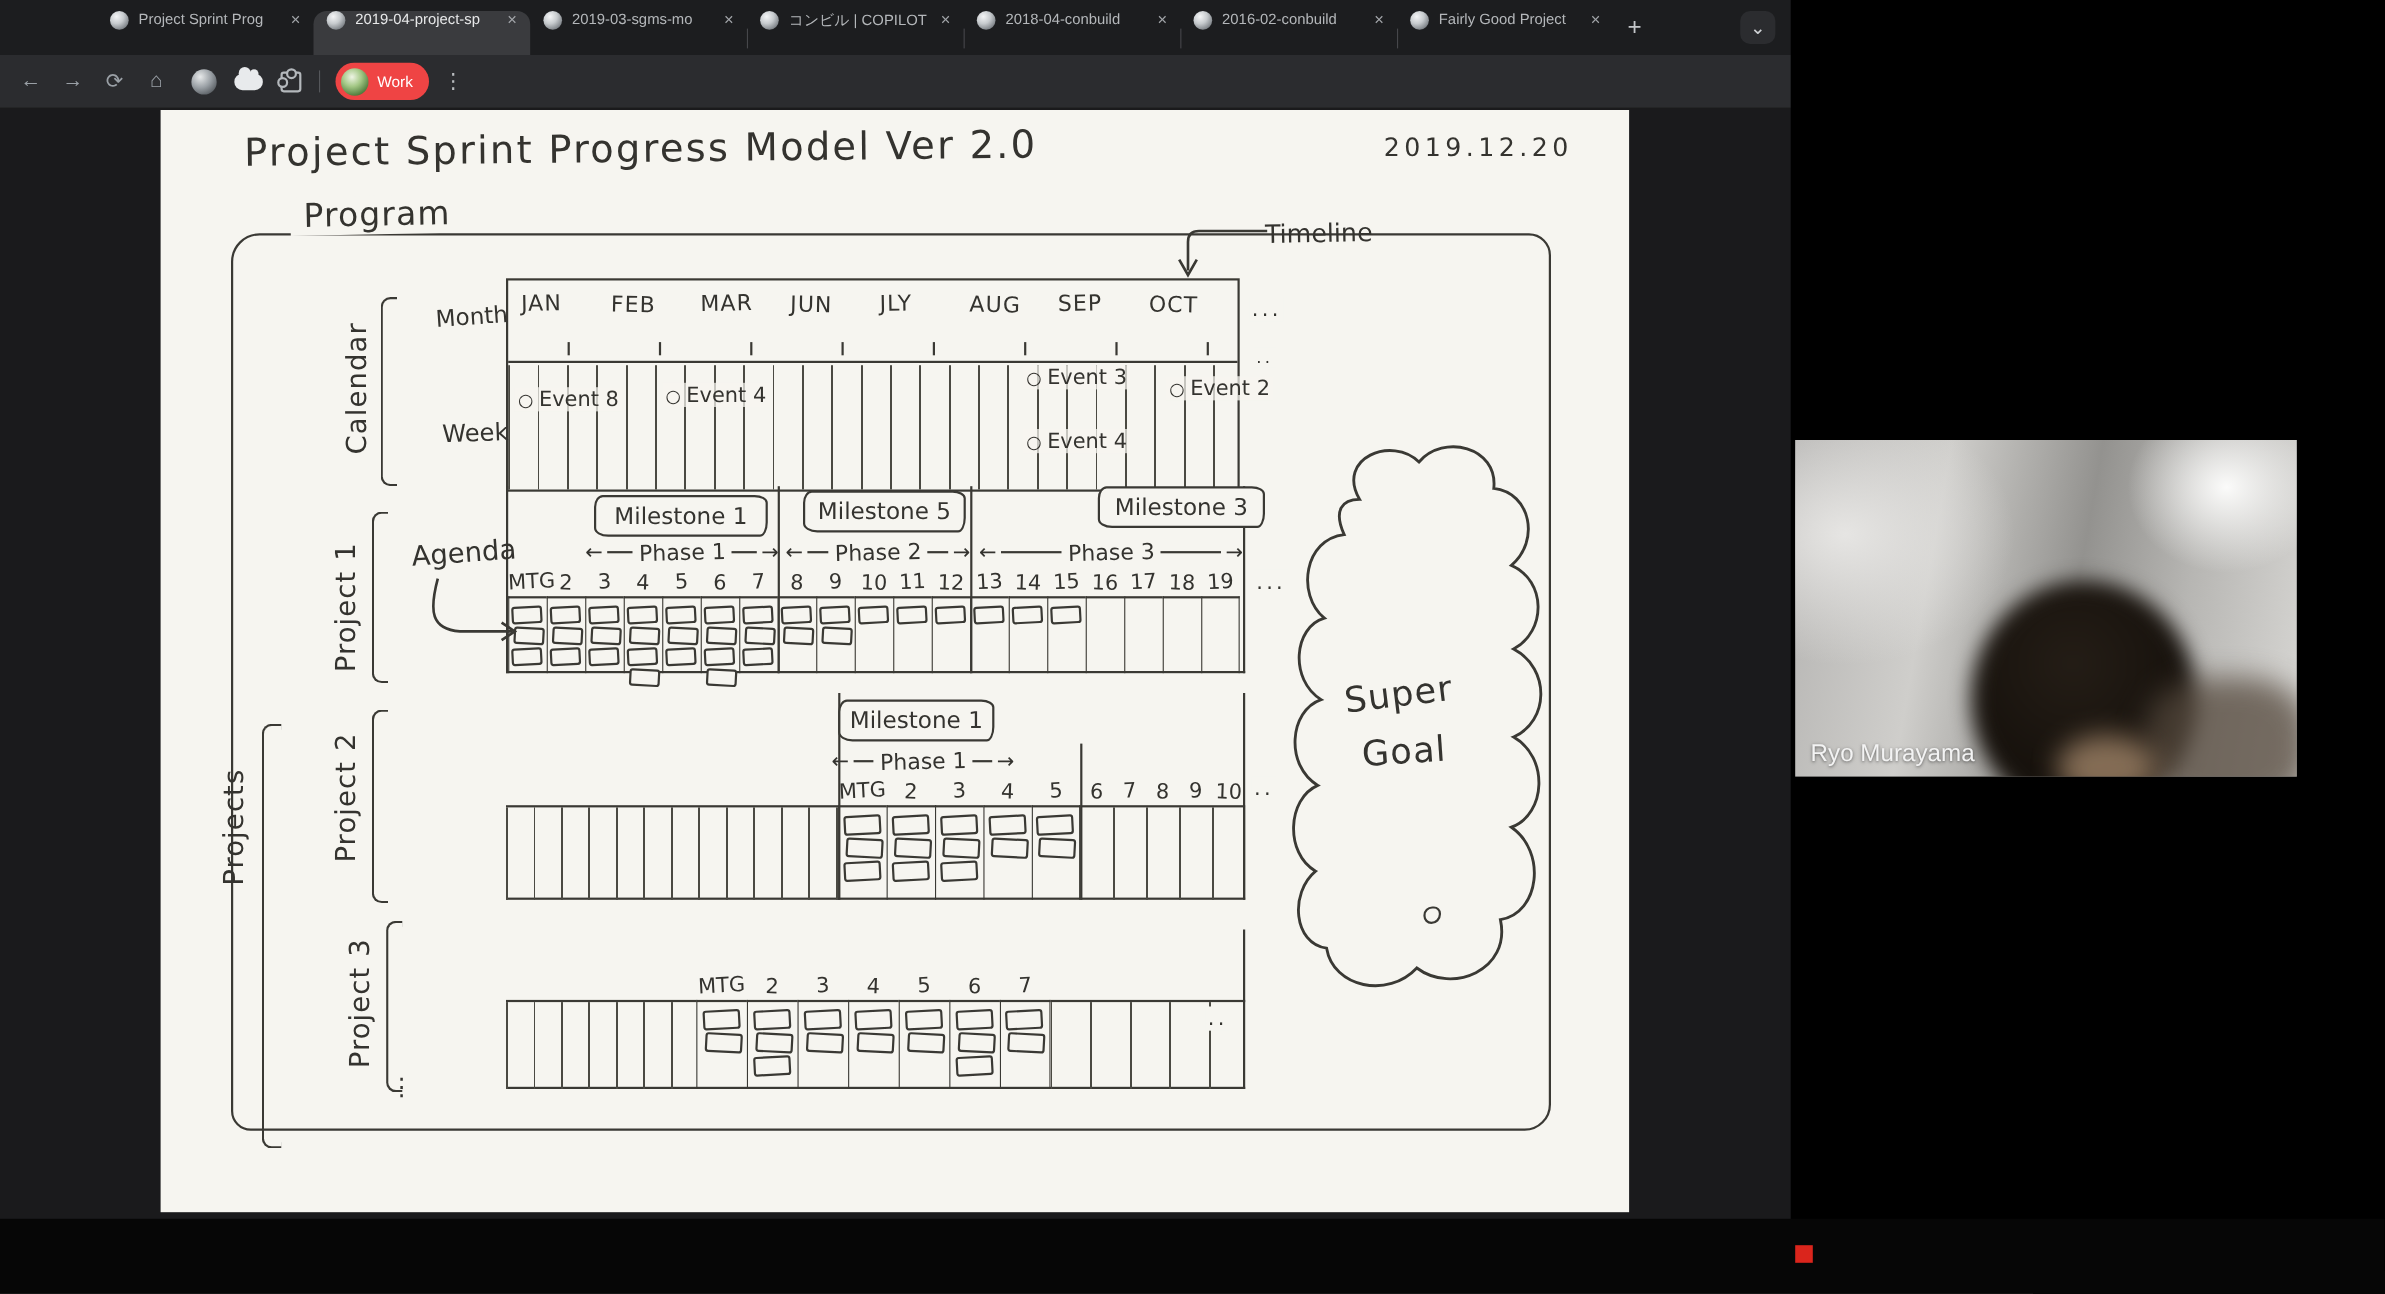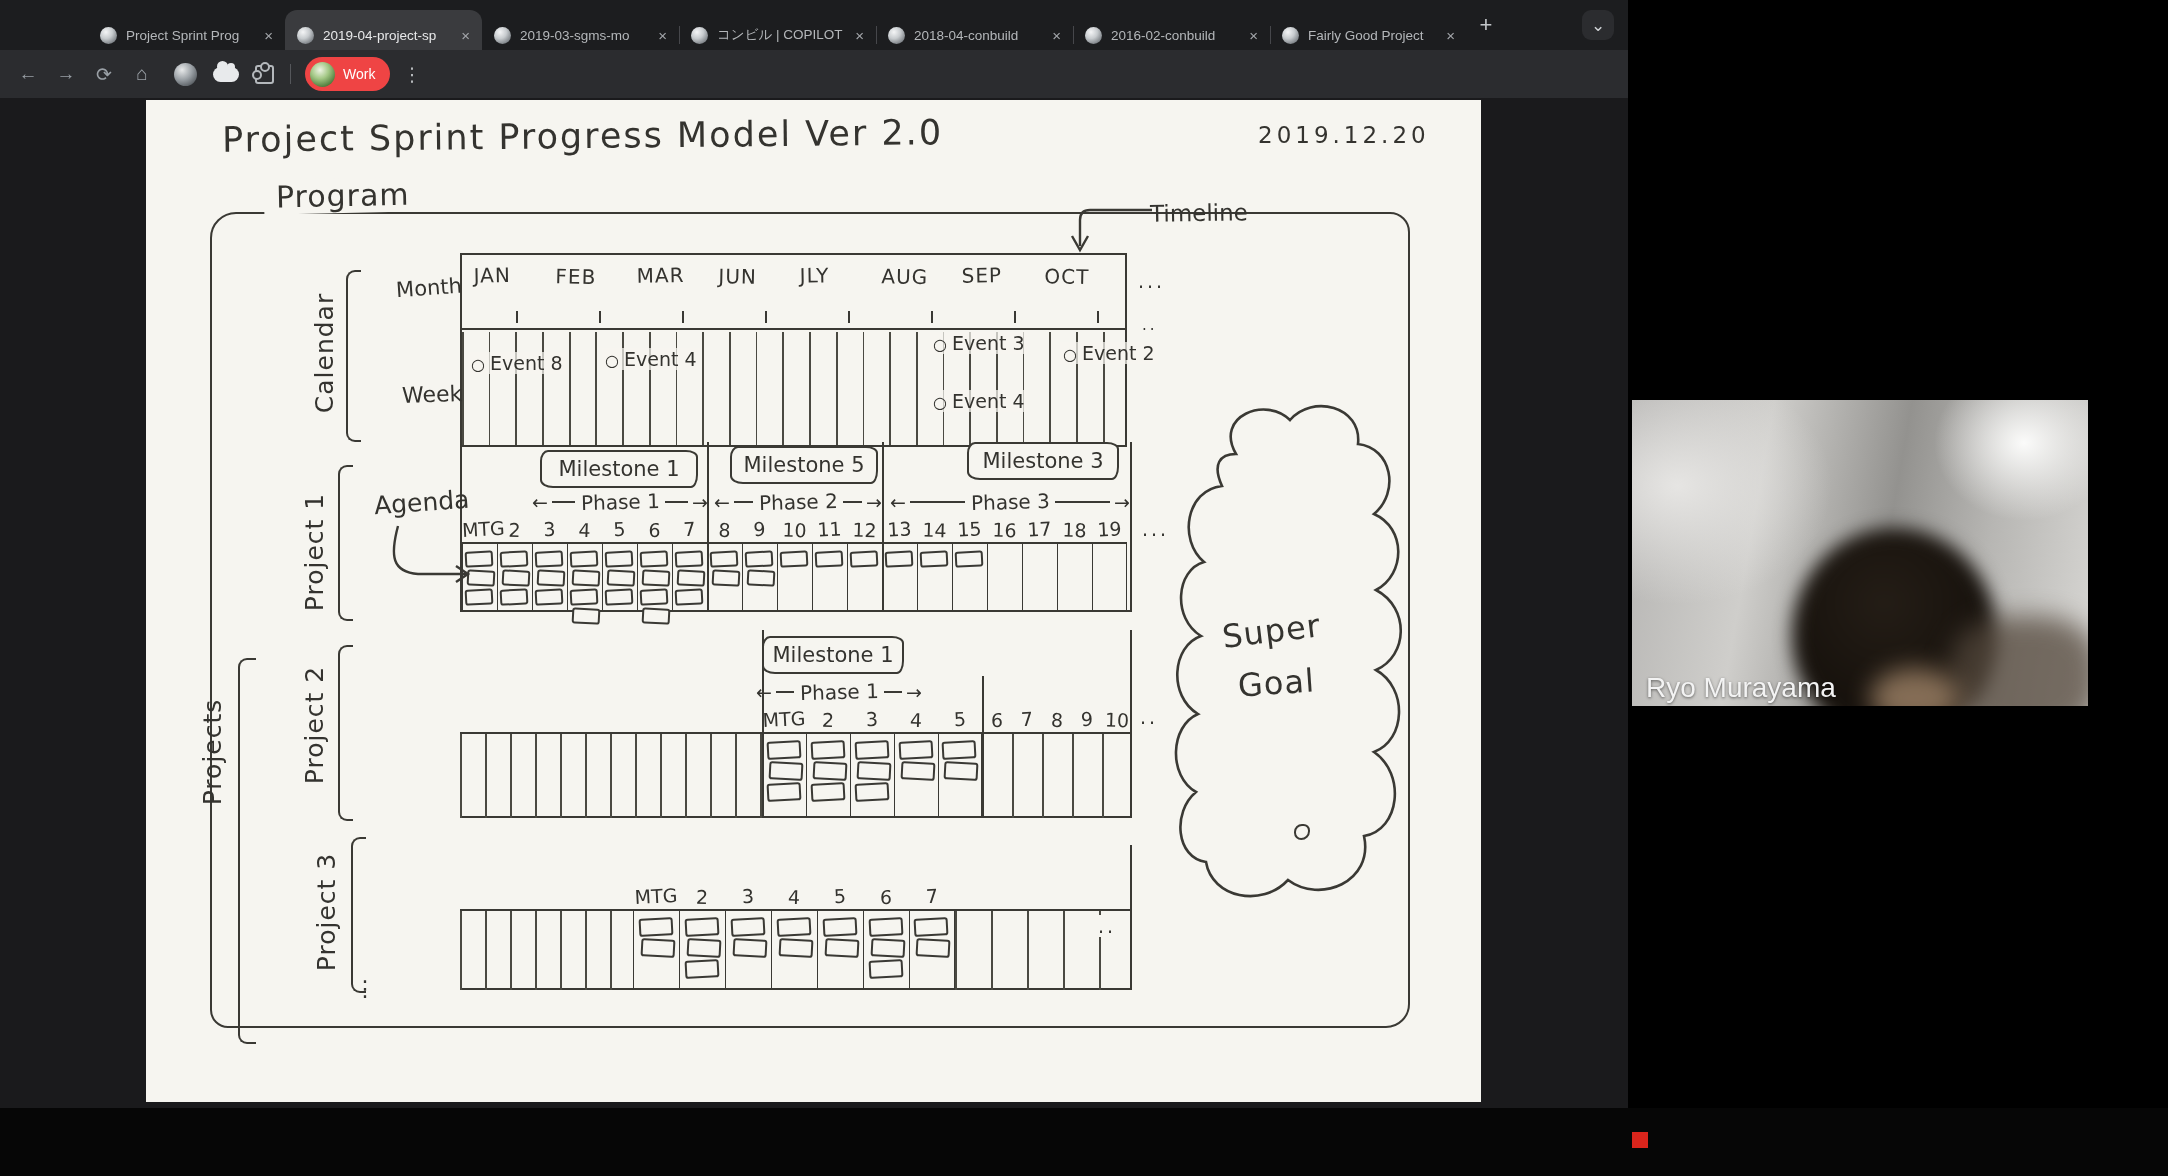--- a/index.html
+++ b/index.html
@@ -2,21 +2,21 @@
 <html><head>
 <meta charset="utf-8">
 <style>
   html,body{margin:0;padding:0;background:#000;}
   #stage{position:relative;width:2168px;height:1176px;background:#000;overflow:hidden;font-family:"Liberation Sans",sans-serif;}
 
   
   #browser{position:absolute;left:0;top:0;width:1628px;height:1176px;background:#1a1a1c;}
   #tabstrip{position:absolute;top:0;left:0;width:1628px;height:50px;background:#1c1d1f;display:flex;align-items:center;padding-left:88px;box-sizing:border-box;}
   #tabs{display:flex;height:50px;align-items:center;}
-  .tab{width:197px;height:50px;display:flex;align-items:center;gap:9px;padding:0 12px;box-sizing:border-box;color:#b4b7ba;font-size:13.5px;position:relative;margin-top:20px;}
+  .tab{width:197px;height:50px;display:flex;gap:9px;padding:0 12px;box-sizing:border-box;color:#b4b7ba;font-size:13.5px;position:relative;margin-top:20px;}
   .tab.active{background:#3a3b3e;border-radius:12px 12px 0 0;color:#e7e8e9;}
   .tab:not(.active)+.tab:not(.active)::before{content:"";position:absolute;left:0;top:16px;bottom:16px;width:1px;background:#46474b;}
   .favicon{width:17px;height:17px;border-radius:50%;flex:0 0 17px;background:radial-gradient(circle at 35% 30%,#f4f5f6 0%,#c7cbce 40%,#7a7f84 78%,#55595e 100%);}
   .tab-title{flex:1;white-space:nowrap;overflow:hidden;}
   .tab-close{color:#a3a6aa;font-size:15px;padding-left:2px;}
   #newtab{width:38px;text-align:center;font-size:22px;color:#c3c6c9;}
   #tab-chevron{position:absolute;right:14px;top:10px;width:32px;height:30px;border-radius:9px;background:#2b2c2f;color:#ced1d4;font-size:17px;display:flex;align-items:center;justify-content:center;}
 
   #toolbar{position:absolute;top:50px;left:0;width:1628px;height:48px;background:#2b2c2f;display:flex;align-items:center;box-sizing:border-box;}
   .navbtn{width:32px;height:32px;margin-left:6px;color:#9aa0a6;font-size:19px;display:flex;align-items:center;justify-content:center;}
@@ -100,21 +100,21 @@
   #right-panel{position:absolute;left:1628px;top:0;width:540px;height:1176px;background:#000;}
   #video{position:absolute;left:1632px;top:400px;width:456px;height:306px;overflow:hidden;
     background:
       radial-gradient(150px 130px at 86% 14%, #fbfbfa 0%, rgba(250,250,248,0) 60%),
       radial-gradient(220px 170px at 10% 28%, #e6e5e3 0%, rgba(228,227,225,0) 70%),
       linear-gradient(100deg,#b5b4b2 0%,#cfcecb 28%,#93928f 55%,#b7b6b3 75%,#d8d7d4 100%);}
   .vblob{position:absolute;border-radius:50%;filter:blur(9px);}
   #head-blob{left:160px;top:128px;width:205px;height:215px;background:radial-gradient(circle at 45% 35%,#241d16 0%,#16110c 60%,#2c241c 100%);}
   #shoulder-blob{left:318px;top:216px;width:150px;height:120px;background:#55493d;opacity:.75;filter:blur(13px);border-radius:40%;}
   #face-blob{left:238px;top:268px;width:90px;height:60px;background:#a08468;opacity:.8;filter:blur(12px);border-radius:50%;}
-  #participant-name{position:absolute;left:1646px;top:672px;color:#f3f3f3;font-size:28px;text-shadow:0 1px 3px rgba(0,0,0,.55);}
+  #participant-name{position:absolute;left:1646px;top:672px;color:#f3f3f3;font-size:22px;text-shadow:0 1px 3px rgba(0,0,0,.55);}
   #bottom-band{position:absolute;left:0;top:1108px;width:2168px;height:68px;background:#060606;}
   #red-indicator{position:absolute;left:1632px;top:1132px;width:16px;height:16px;background:#da251c;}
 </style>
 </head>
 <body>
 
 <div id="stage">
 
   <div id="browser">
 
@@ -219,21 +219,21 @@
             </div>
         </div>
         <div class="hw" id="month-label">Month</div>
         <div class="hw" id="week-label">Week</div>
         <div class="ellip" style="left:990px;top:170px;">...</div>
         <div class="ellip" style="left:994px;top:216px;font-size:15px;">..</div>
 
         <div class="band" id="p1">
             <div class="ms-box" style="left: 78px; top: 8px; width: 158px; position: absolute;">Milestone 1</div>
             <div class="ms-box" style="left: 268px; top: 4px; width: 148px; position: absolute;">Milestone 5</div>
-            <div class="ms-box" style="left: 505px; top: 0px; width: 152px; position: absolute;">Milestone 3</div>
+            <div class="ms-box" style="left: 536px; top: 0px; width: 152px; position: absolute;">Milestone 3</div>
             <div class="phase" style="left: 70px; top: 48px; width: 176px; position: absolute;">
               <span class="ar">←</span>
               <span class="ln"></span>
               <span class="lb">Phase 1</span>
               <span class="ln"></span>
               <span class="ar">→</span>
             </div>
             <div class="phase" style="left: 252px; top: 48px; width: 168px; position: absolute;">
               <span class="ar">←</span>
               <span class="ln"></span>

